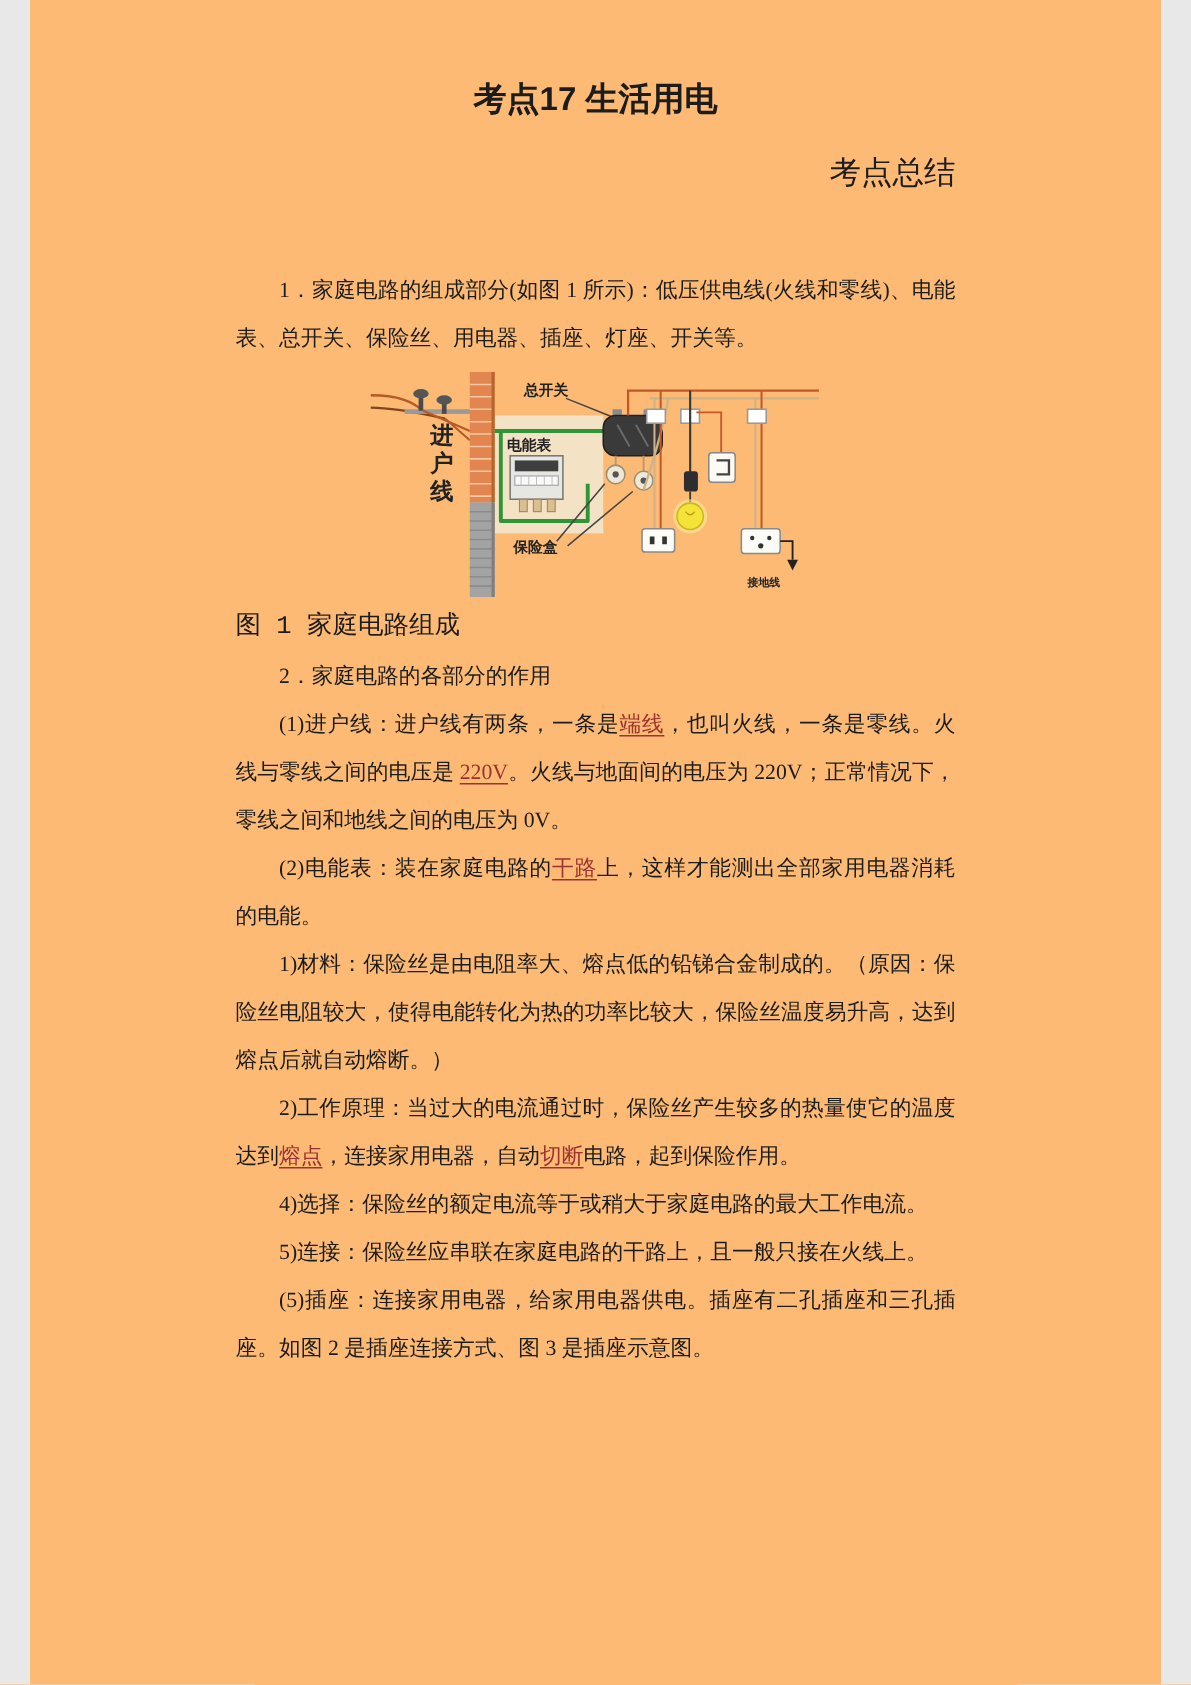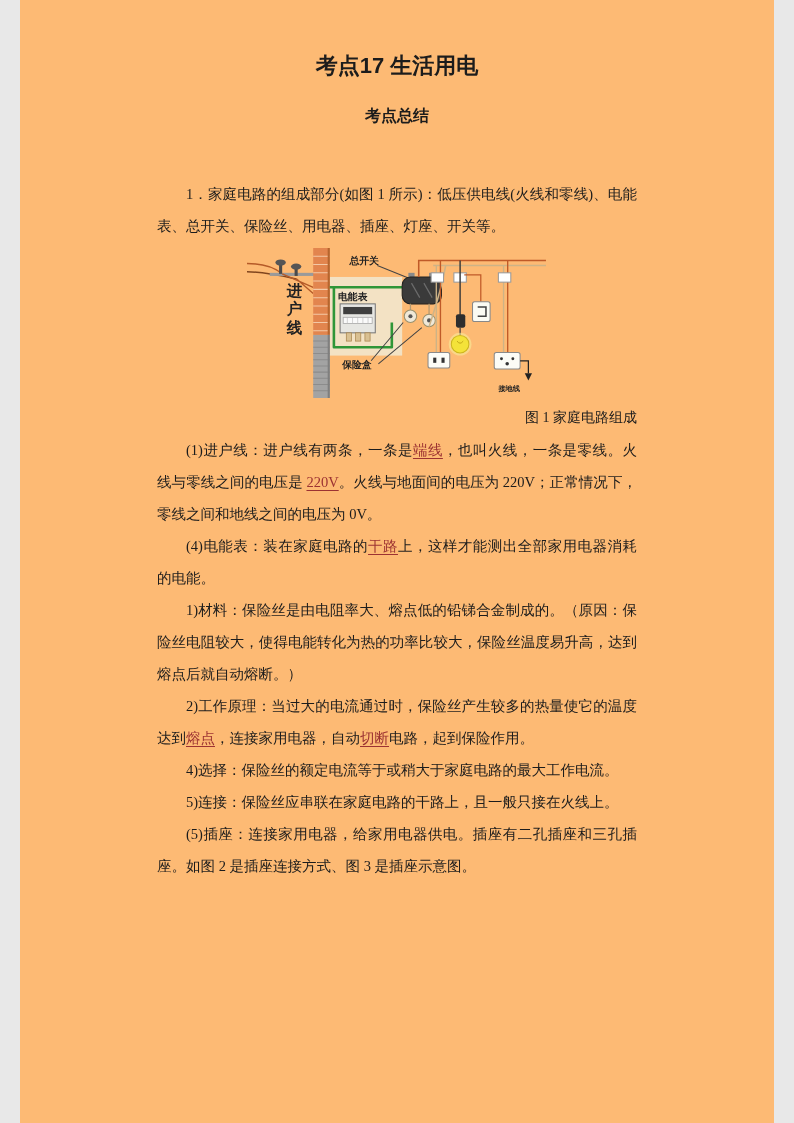--- a/index.html
+++ b/index.html
@@ -11,30 +11,30 @@
     color:#1c1c1c;
   }
   .doc{padding:52px 137px 0 137px;}
   .title{
     font-family:"Liberation Sans","DejaVu Sans",sans-serif;
     font-weight:bold;font-size:22px;line-height:28px;
     text-align:center;margin:0 0 24px 0;
   }
   .subtitle{
     font-family:"Liberation Sans","DejaVu Sans",sans-serif;
-    font-weight:bold;font-size:16px;line-height:24px;
-    text-align:center;margin:0 0 50px 0;
+    font-weight:normal;font-size:21px;line-height:24px;
+    text-align:right;margin:0 0 50px 0;
   }
   .para{
     font-size:14.5px;line-height:32px;margin:0;
     text-indent:2em;text-align:justify;
   }
   .hl{color:#9c3232;text-decoration:underline;text-underline-offset:3px;}
   .figure-wrap{text-align:center;margin:6px 0 0 0;}
-  .caption{font-size:14px;line-height:32px;text-align:right;}
+  .caption{font-size:17px;line-height:32px;text-align:left;font-family:Liberation Mono, monospace;}
   .fuse-symbol{
     display:inline-block;position:relative;width:36px;height:12px;
     vertical-align:middle;margin:0 1px;
   }
   .fuse-wire{position:absolute;left:0;right:0;top:50%;border-top:1.5px solid #1c1c1c;}
   .fuse-body{position:absolute;left:9px;right:9px;top:1px;bottom:1px;border:1.5px solid #1c1c1c;background:#fff;}
   .fig-label{font-family:"Liberation Sans","DejaVu Sans",sans-serif;font-weight:bold;fill:#222;}
 </style>
 </head>
 <body>
@@ -154,22 +154,23 @@
             <path d="M264,109 H272 V121" stroke="#222" stroke-width="1.2" fill="none"></path>
             <polygon points="268.5,121 275.5,121 272,128" fill="#222"></polygon>
           </g>
           <text class="fig-label" x="243" y="138" font-size="7" font-weight="normal" fill="#333">接地线</text>
         </g>
       </svg>
       <div class="caption">图 1 家庭电路组成</div>
     </div>
 
     <div id="after-figure">
+        <p class="para"><span>2．家庭电路的各部分的作用</span></p>
         <p class="para"><span>(1)进户线：进户线有两条，一条是</span><span class="hl">端线</span><span>，也叫火线，一条是零线。火线与零线之间的电压是 </span><span class="hl">220V</span><span>。火线与地面间的电压为 220V；正常情况下，零线之间和地线之间的电压为 0V。</span></p>
-        <p class="para"><span>(4)电能表：装在家庭电路的</span><span class="hl">干路</span><span>上，这样才能测出全部家用电器消耗的电能。</span></p>
+        <p class="para"><span>(2)电能表：装在家庭电路的</span><span class="hl">干路</span><span>上，这样才能测出全部家用电器消耗的电能。</span></p>
         <p class="para"><span>1)材料：保险丝是由电阻率大、熔点低的铅锑合金制成的。（原因：保险丝电阻较大，使得电能转化为热的功率比较大，保险丝温度易升高，达到熔点后就自动熔断。）</span></p>
         <p class="para"><span>2)工作原理：当过大的电流通过时，保险丝产生较多的热量使它的温度达到</span><span class="hl">熔点</span><span>，连接家用电器，自动</span><span class="hl">切断</span><span>电路，起到保险作用。</span></p>
         <p class="para"><span>4)选择：保险丝的额定电流等于或稍大于家庭电路的最大工作电流。</span></p>
         <p class="para"><span>5)连接：保险丝应串联在家庭电路的干路上，且一般只接在火线上。</span></p>
         <p class="para"><span>(5)插座：连接家用电器，给家用电器供电。插座有二孔插座和三孔插座。如图 2 是插座连接方式、图 3 是插座示意图。</span></p>
       </div>
 
   </div>
 </div>
 

